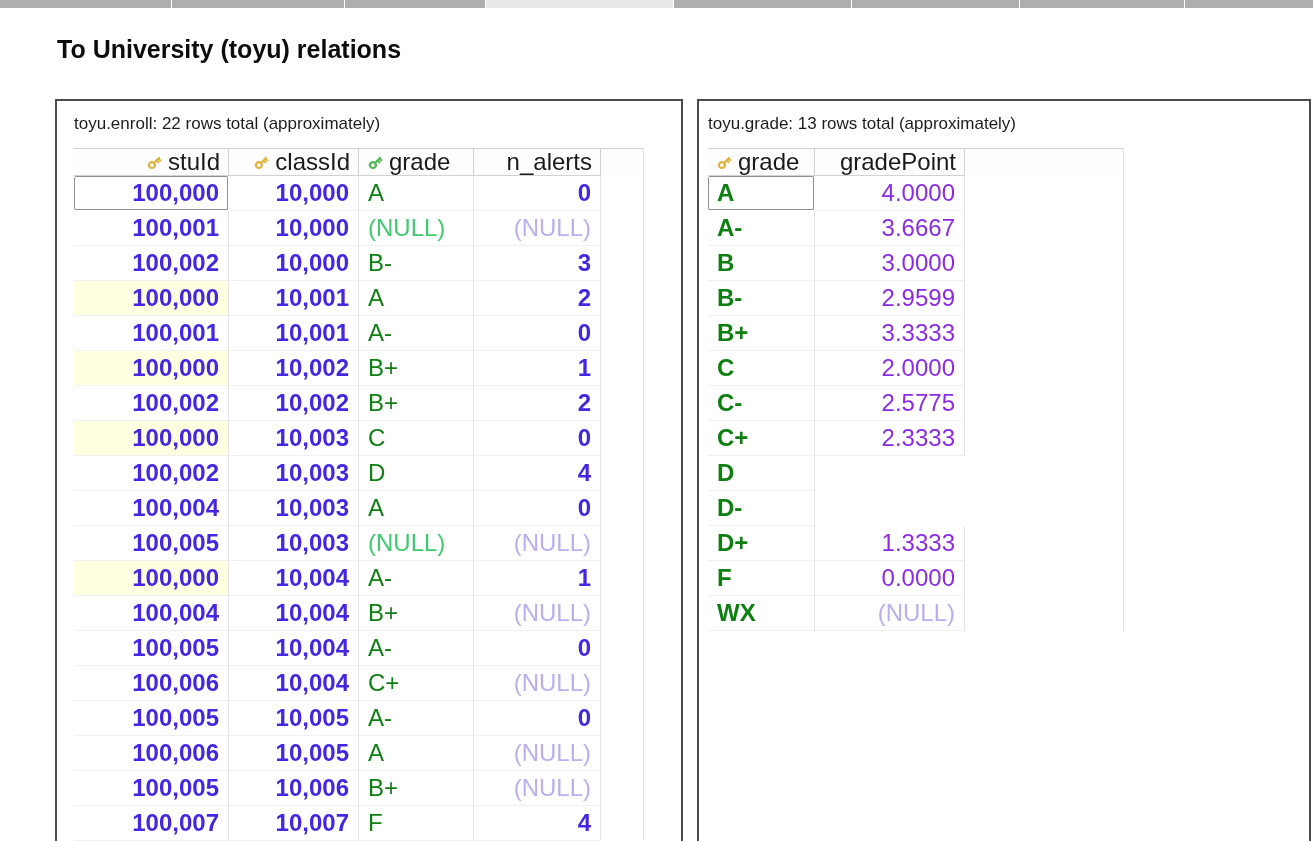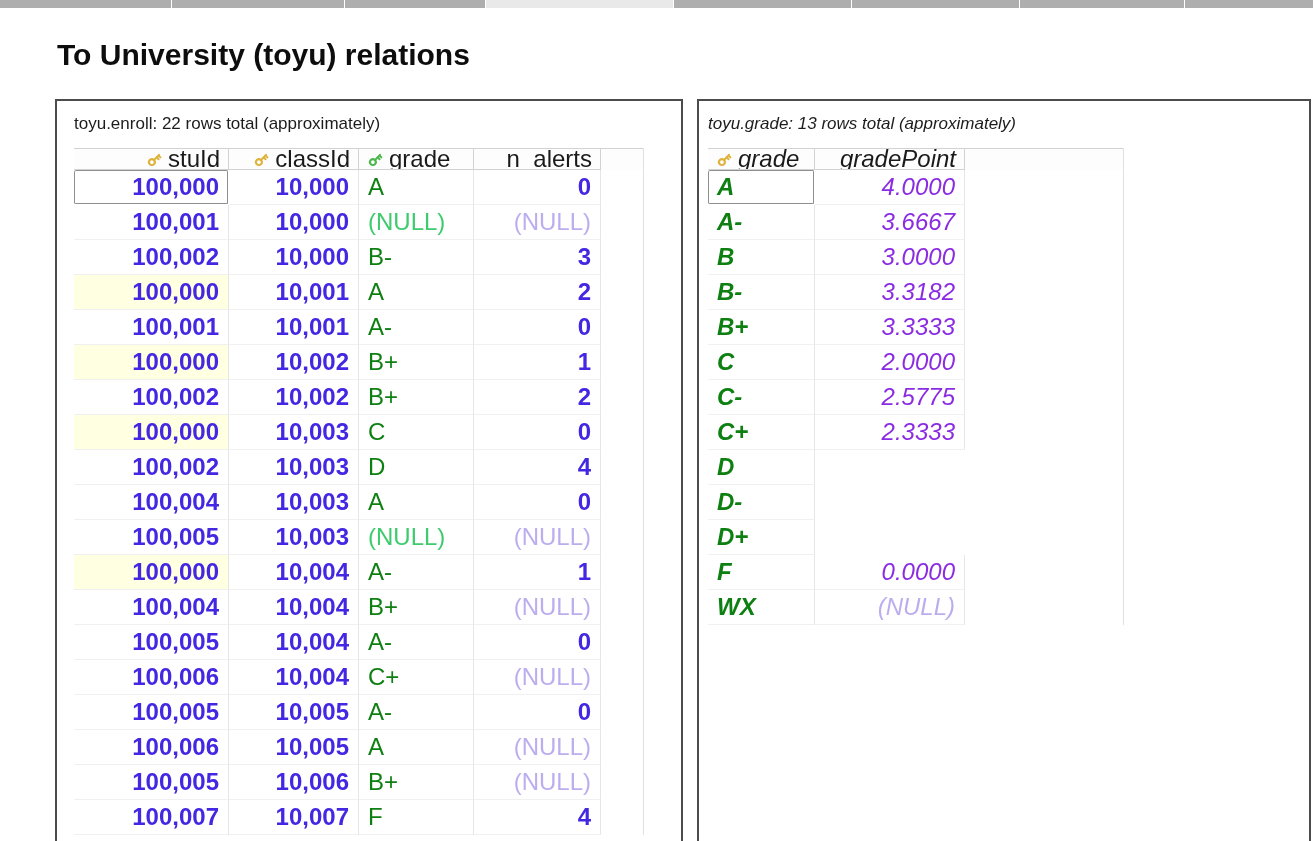--- a/index.html
+++ b/index.html
@@ -10,43 +10,43 @@
   
   .top-strip{position:absolute;left:0;top:0;width:1313px;height:8px;display:flex;}
   .top-strip .seg{height:8px;background:#aeaeae;border-right:1px solid #ffffff;box-sizing:border-box;}
   .seg.s1{width:172px}.seg.s2{width:173px}.seg.s3{width:141px}
   .seg.s4{width:188px;background:#e9e9e9}.seg.s5{width:178px}
   .seg.s6{width:168px}.seg.s7{width:165px}.seg.s8{width:128px;border-right:none}
 
   
   .page-title{
     position:absolute;left:57px;top:18px;
-    font-size:30px;font-weight:bold;color:#0d0d0d;
+    font-size:25px;font-weight:bold;color:#0d0d0d;
   }
 
   
   .panel{
     position:absolute;top:99px;bottom:0;background:#ffffff;
     border:2px solid #4c4c4c;border-bottom:none;box-sizing:border-box;
   }
   .panel-left{left:55px;width:628px;}
-  .panel-right{left:697px;width:614px;font-style:italic;}
+  .panel-right{left:697px;width:614px;}
   .panel-title{
     padding:12px 0 14px 17px;font-size:17px;color:#1c1c1c;line-height:21px;
     white-space:nowrap;
   }
   .panel-right .panel-title{padding-left:9px;}
 
   
   .grid{border-right:1px solid #e0e0e0;box-sizing:border-box;}
   #enroll-grid{margin-left:17px;width:570px;}
   #grade-grid{margin-left:9px;width:416px;}
 
   .grid-header{
-    display:flex;height:22px;box-sizing:border-box;
+    display:flex;height:28px;box-sizing:border-box;
     border-top:1px solid #d2d2d2;background:#fdfdfd;text-align:right;
   }
   .hcell{
     box-sizing:border-box;display:flex;align-items:center;gap:5px;
     padding:0 8px;font-size:24px;color:#1a1a1a;
     border-right:1px solid #d2d2d2;border-bottom:1px solid #d2d2d2;
     overflow:hidden;white-space:nowrap;
   }
   .hcell.right{justify-content:flex-end;}
   .hfill{flex:1;border-bottom:none;}
@@ -284,21 +284,21 @@
       <div class="grid-row">
         <div class="cell c0 t-text">A-</div>
         <div class="cell c1 right t-float">3.6667</div>
       </div>
       <div class="grid-row">
         <div class="cell c0 t-text">B</div>
         <div class="cell c1 right t-float">3.0000</div>
       </div>
       <div class="grid-row">
         <div class="cell c0 t-text">B-</div>
-        <div class="cell c1 right t-float">3.3182</div>
+        <div class="cell c1 right t-float">2.9599</div>
       </div>
       <div class="grid-row">
         <div class="cell c0 t-text">B+</div>
         <div class="cell c1 right t-float">3.3333</div>
       </div>
       <div class="grid-row">
         <div class="cell c0 t-text">C</div>
         <div class="cell c1 right t-float">2.0000</div>
       </div>
       <div class="grid-row">
@@ -310,20 +310,21 @@
         <div class="cell c1 right t-float">2.3333</div>
       </div>
       <div class="grid-row">
         <div class="cell c0 t-text">D</div>
       </div>
       <div class="grid-row">
         <div class="cell c0 t-text">D-</div>
       </div>
       <div class="grid-row">
         <div class="cell c0 t-text">D+</div>
+        <div class="cell c1 right t-float">1.3333</div>
       </div>
       <div class="grid-row">
         <div class="cell c0 t-text">F</div>
         <div class="cell c1 right t-float">0.0000</div>
       </div>
       <div class="grid-row">
         <div class="cell c0 t-text">WX</div>
         <div class="cell c1 right t-float is-null n-num">(NULL)</div>
       </div>
     </div>

